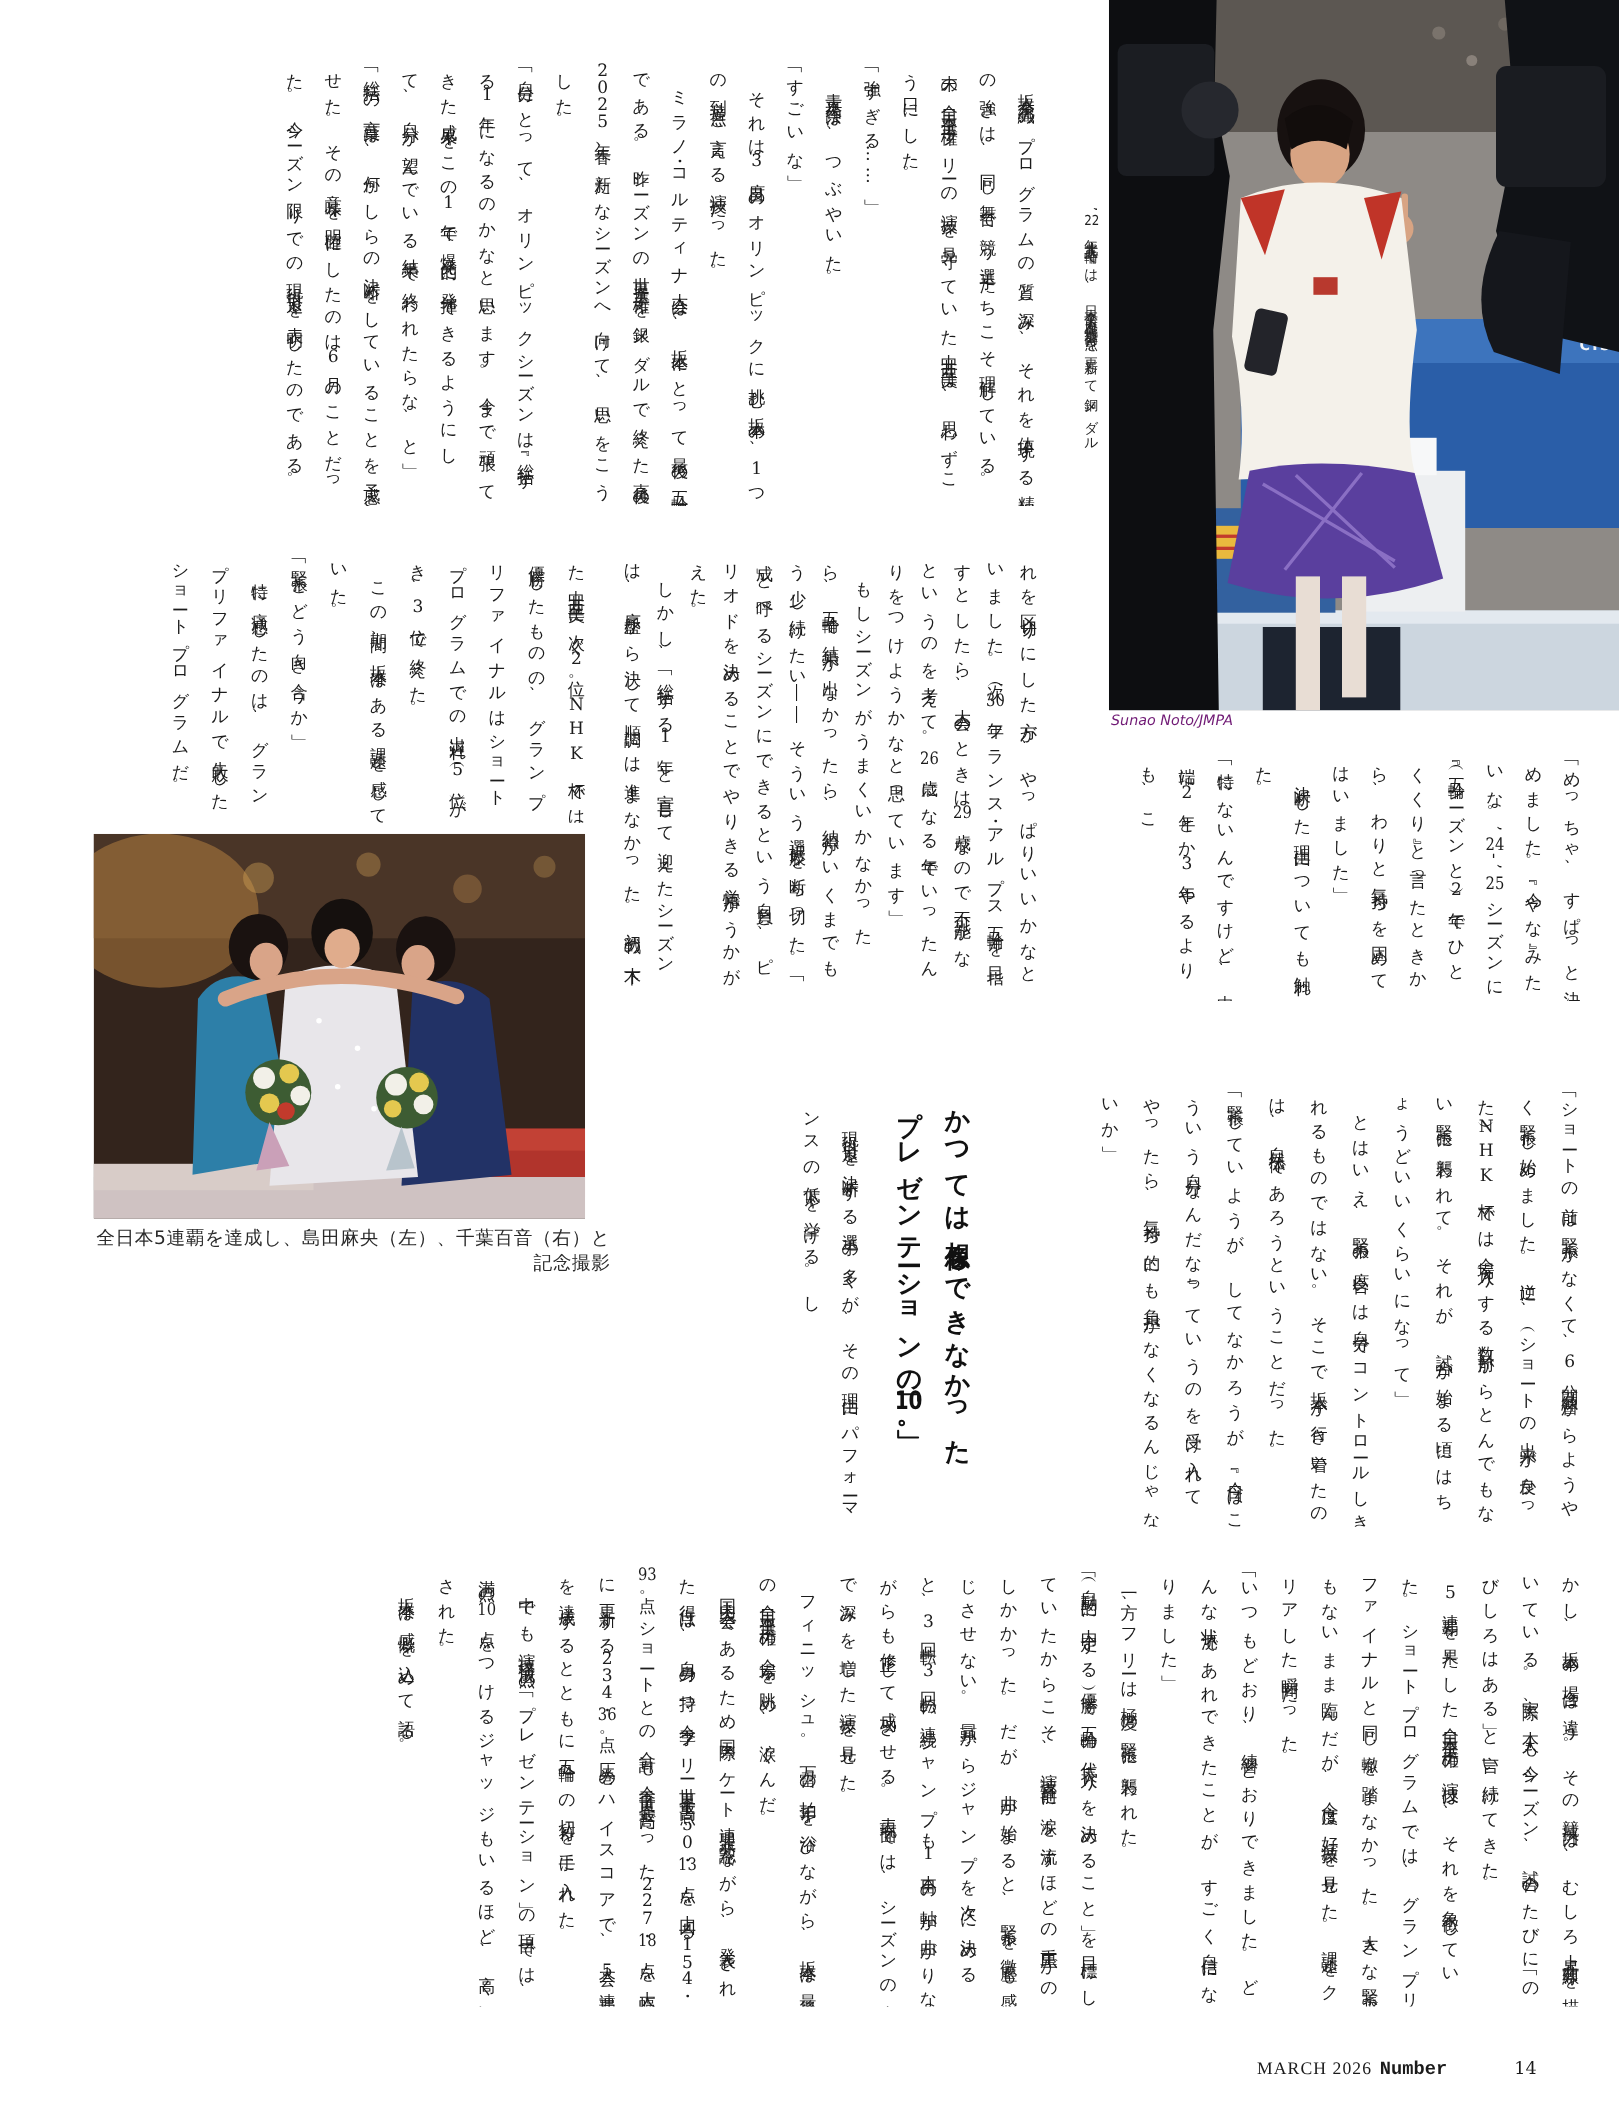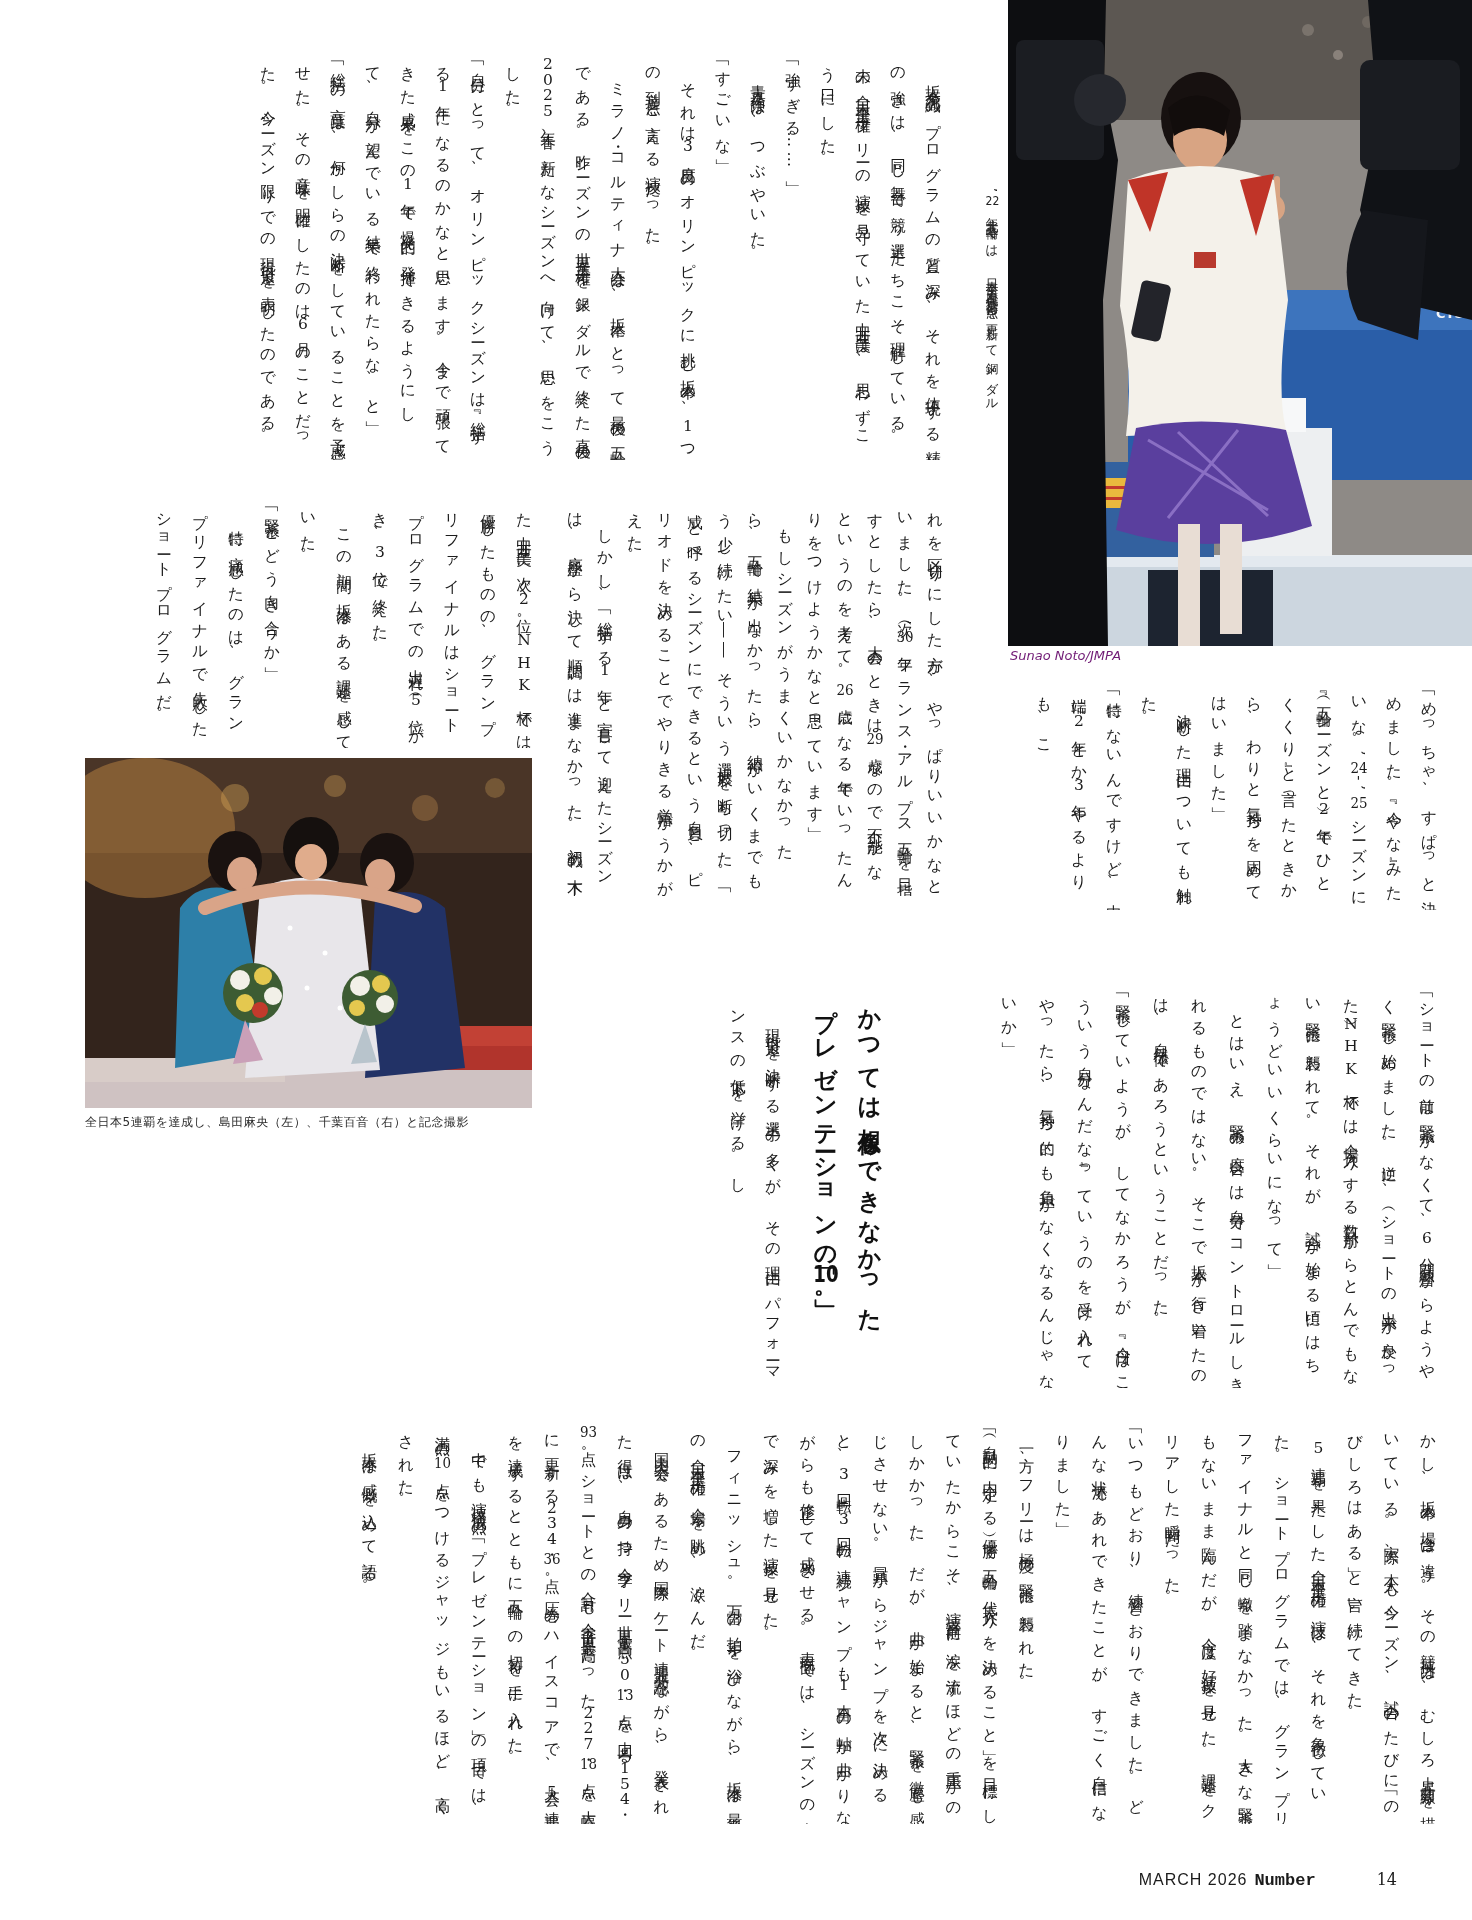--- a/index.html
+++ b/index.html
@@ -23,25 +23,25 @@
             font-family:"DejaVu Sans","Liberation Sans",sans-serif;
             font-weight:bold;font-size:23px;letter-spacing:3px;color:#111;}
   #photo-top{position:absolute;left:1008px;top:0;width:464px;height:646px;overflow:hidden;}
   #photo-bottom{position:absolute;left:85px;top:758px;width:447px;height:350px;overflow:hidden;}
   #caption-top{left:978px;top:188px;width:22px;height:470px;
                font-family:"DejaVu Sans","Liberation Sans",sans-serif;
                font-size:12.5px;letter-spacing:2.5px;color:#222;}
   #photo-credit{position:absolute;left:1010px;top:648px;
                 font-family:"DejaVu Sans","Liberation Sans",sans-serif;
                 font-style:italic;font-size:13px;color:#701a75;}
-  #caption-bottom{position:absolute;left:85px;top:1114px;width:470px;text-align:left;
+  #caption-bottom{position:absolute;left:85px;top:1114px;width:470px;text-align:right;
                   font-family:"DejaVu Sans","Liberation Sans",sans-serif;
-                  font-size:12px;letter-spacing:.5px;color:#2b2b2b;}
+                  font-size:17px;letter-spacing:.5px;color:#2b2b2b;}
   #footer{position:absolute;right:75px;top:1870px;white-space:nowrap;color:#1b1b1b;}
-  #footer .issue{font-family:Liberation Sans, sans-serif;font-size:16px;letter-spacing:1px;}
+  #footer .issue{font-family:Liberation Serif, serif;font-size:16px;letter-spacing:1px;}
   #footer .logo{font-family:Liberation Mono, monospace;font-weight:bold;font-size:17px;margin:0 16px 0 7px;}
   #footer .pageno{font-family:"DejaVu Serif","Liberation Serif",serif;font-size:16px;margin-left:45px;}
 </style>
 </head>
 <body>
 
 <div id="photo-top">
   <svg width="464" height="646" viewBox="0 0 464 646" xmlns="http://www.w3.org/2000/svg">
     <rect width="464" height="646" fill="#8e8a86"></rect>
     <rect x="0" y="0" width="464" height="120" fill="#5c5752"></rect>

